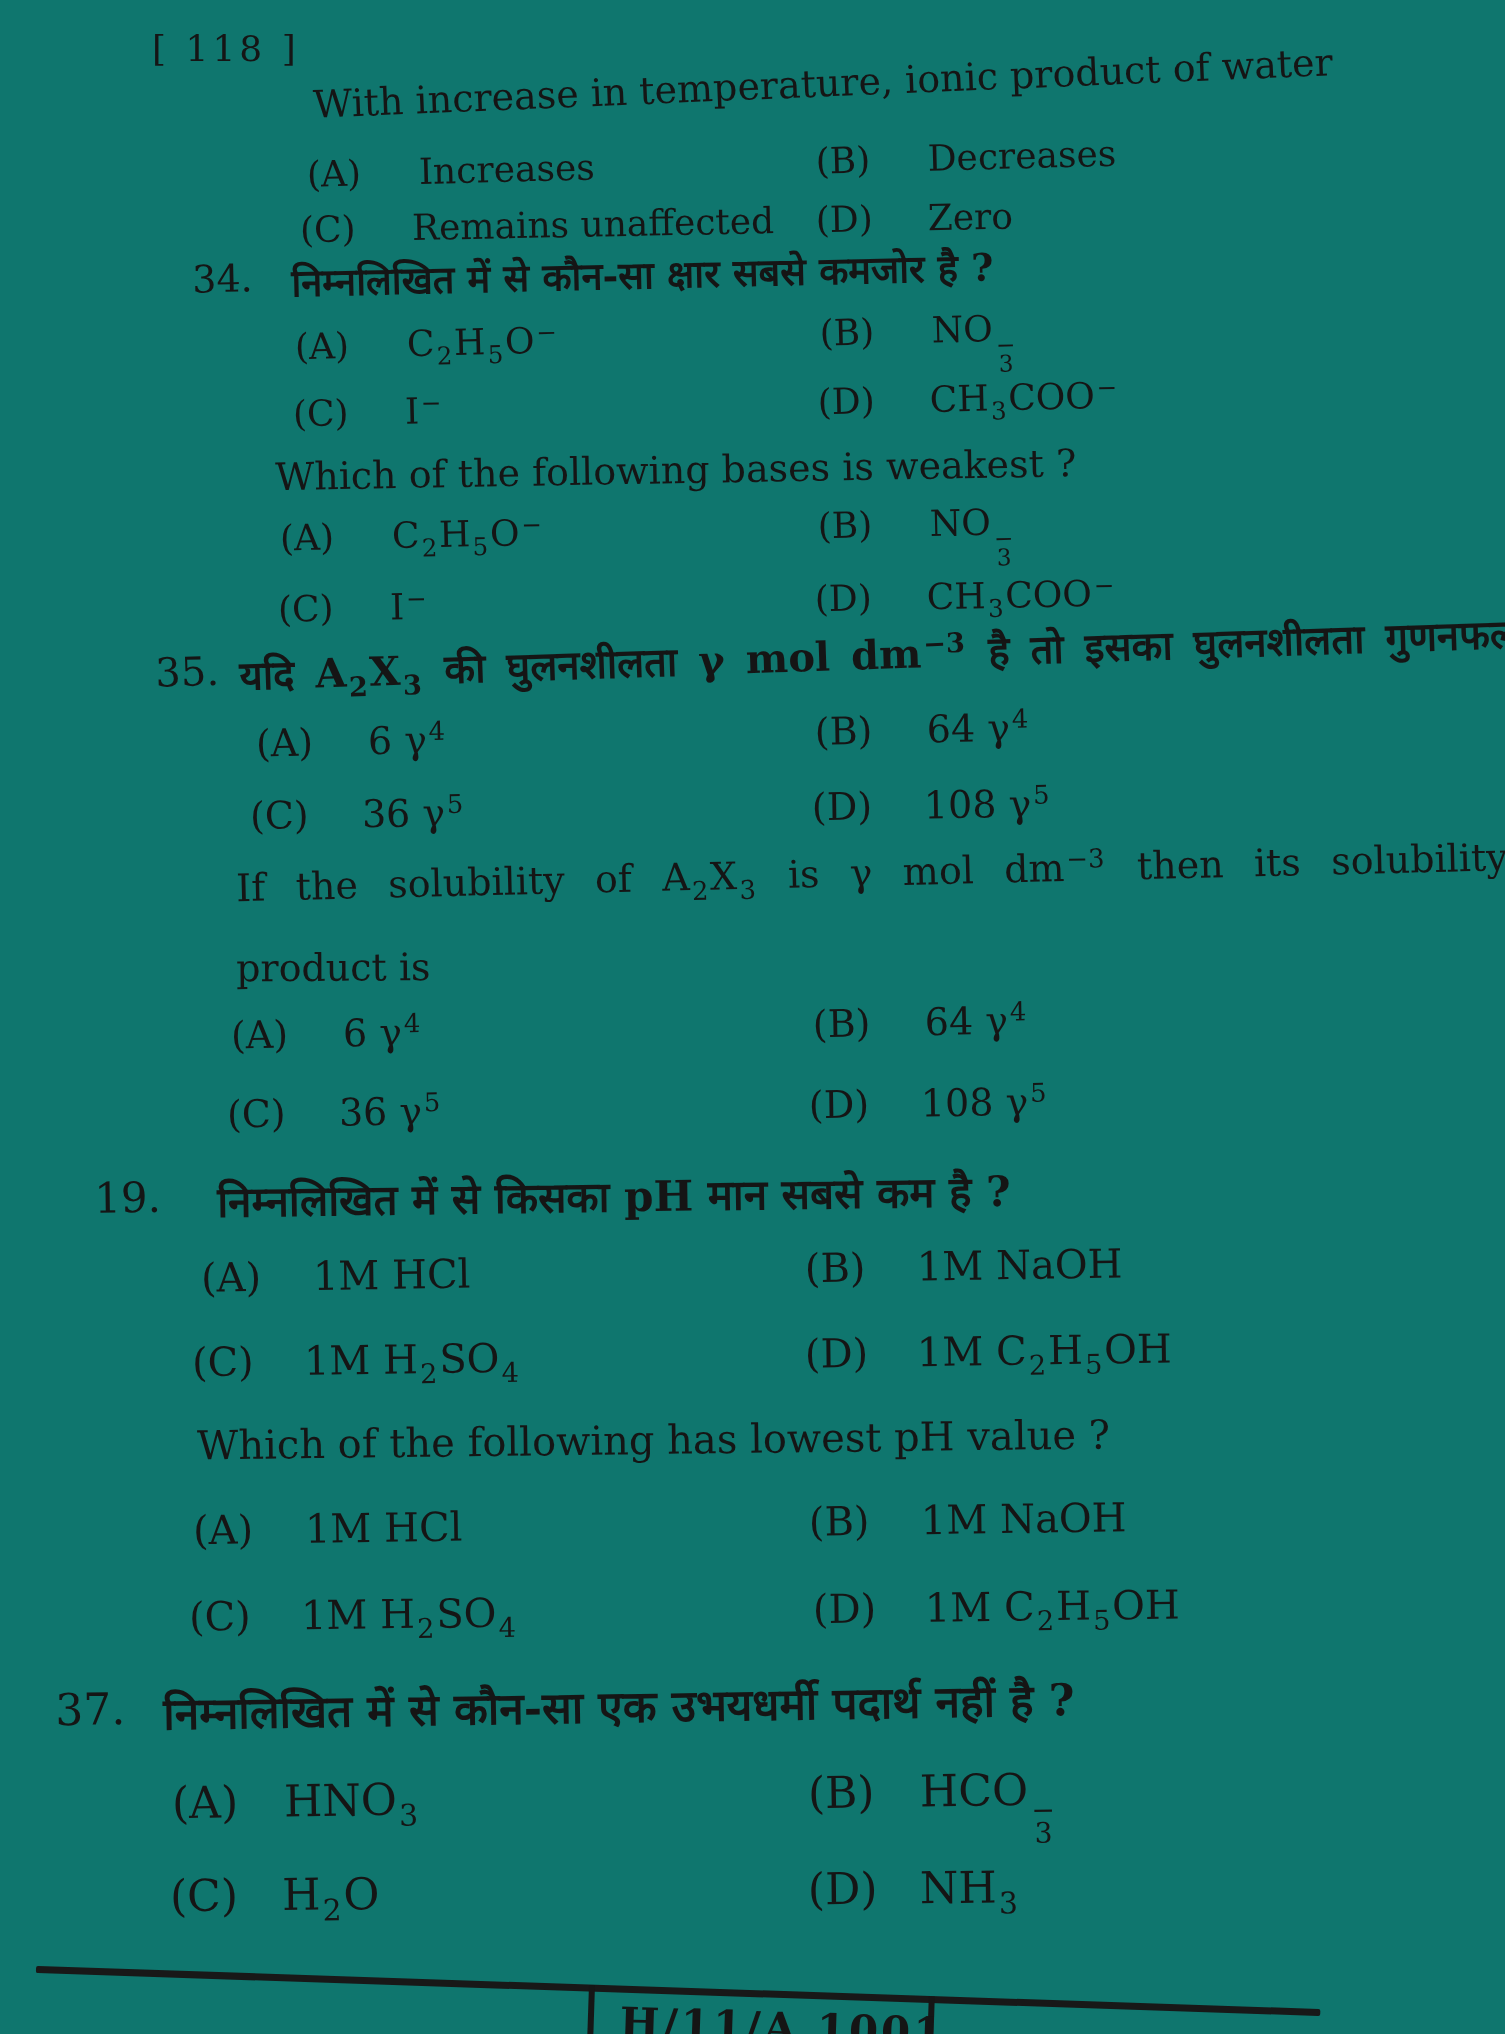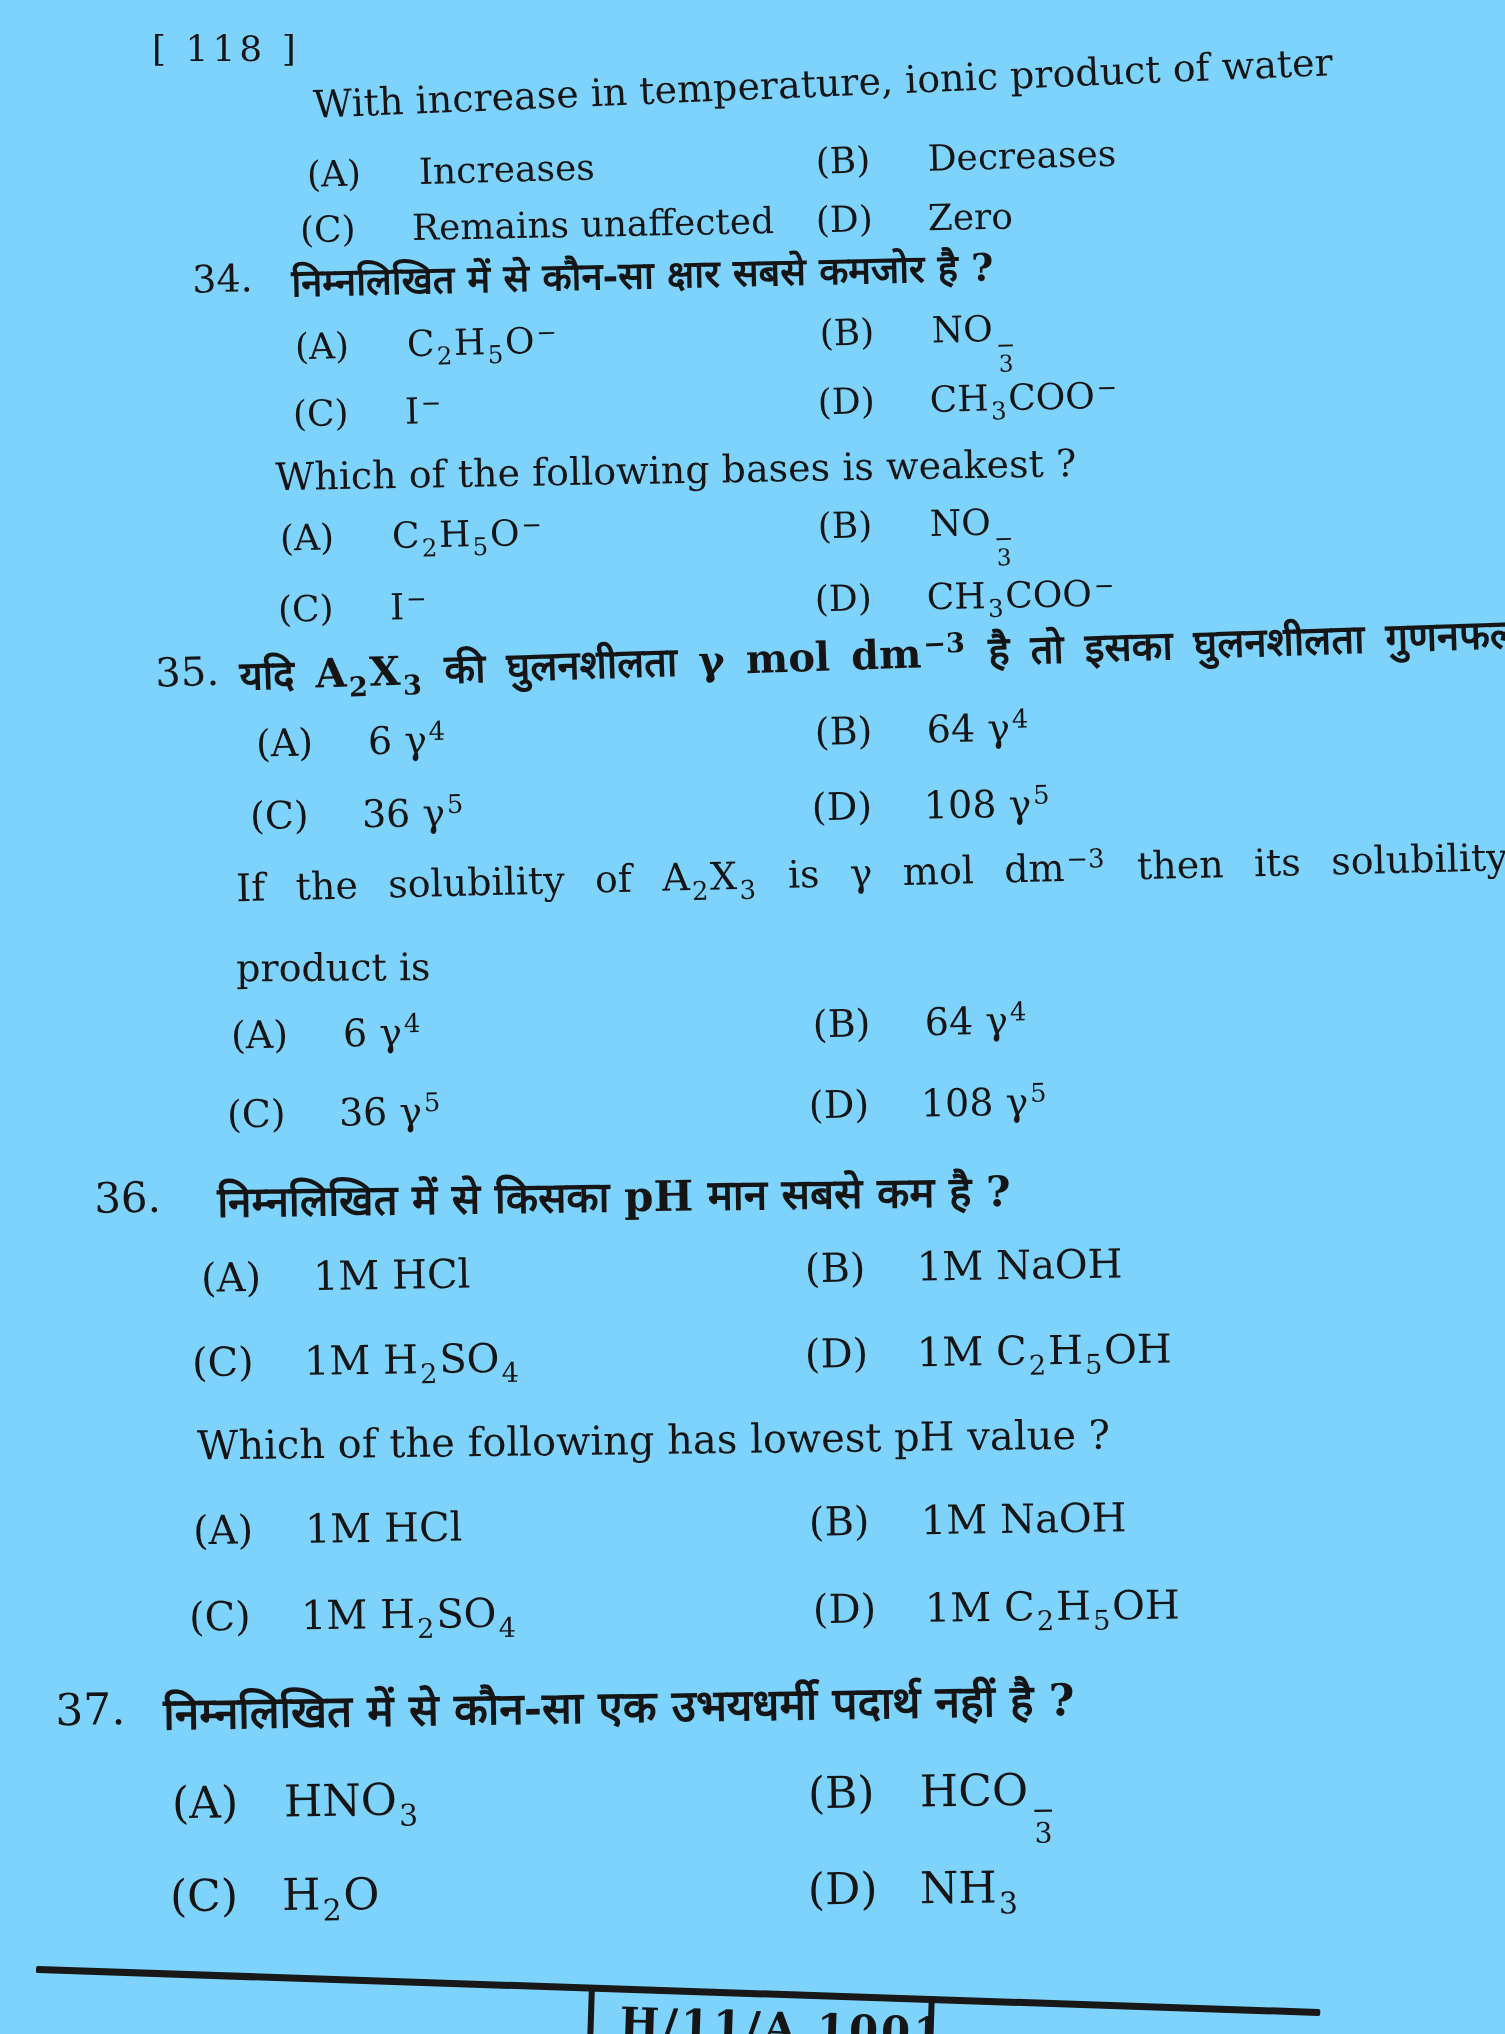--- a/index.html
+++ b/index.html
@@ -1,21 +1,21 @@
 <!DOCTYPE html>
 <html><head>
 <meta charset="utf-8">
 <title>Scanned Exam Page</title>
 <style>
   html,body{margin:0;padding:0;background:#e8e8e8;}
   .page{
     position:relative;
     width:1505px;height:2034px;
     margin:0 auto;
-    background:#7dd3fc;
+    background:#0f766e;
     overflow:hidden;
     font-family:"DejaVu Serif","Liberation Serif",serif;
     color:#151515;
   }
   .row{
     position:absolute;left:0;right:0;height:1.2em;
     transform:rotate(var(--r,0deg));
     transform-origin:0 50%;
     white-space:nowrap;
   }
@@ -190,21 +190,21 @@
         <span class="lab">(C)</span>
         <span class="f">36 γ<sup>5</sup></span>
       </span>
     <span class="opt" style="left:809px">
         <span class="lab">(D)</span>
         <span class="f">108 γ<sup>5</sup></span>
       </span>
   </div>
 
   <div class="row" style="top:1175px; --r:-0.8deg">
-    <span class="abs s42 en" style="left:94px">36.</span>
+    <span class="abs s42 en" style="left:94px">19.</span>
     <span class="abs s42 hi" style="left:217px">निम्नलिखित में से किसका pH मान सबसे कम है ?</span>
   </div>
   <div class="row s40 en" style="top:1258px; --r:-0.9deg">
     <span class="opt" style="left:201px">
         <span class="lab">(A)</span>
         <span class="f">1M HCl</span>
       </span>
     <span class="opt" style="left:805px">
         <span class="lab">(B)</span>
         <span class="f">1M NaOH</span>

